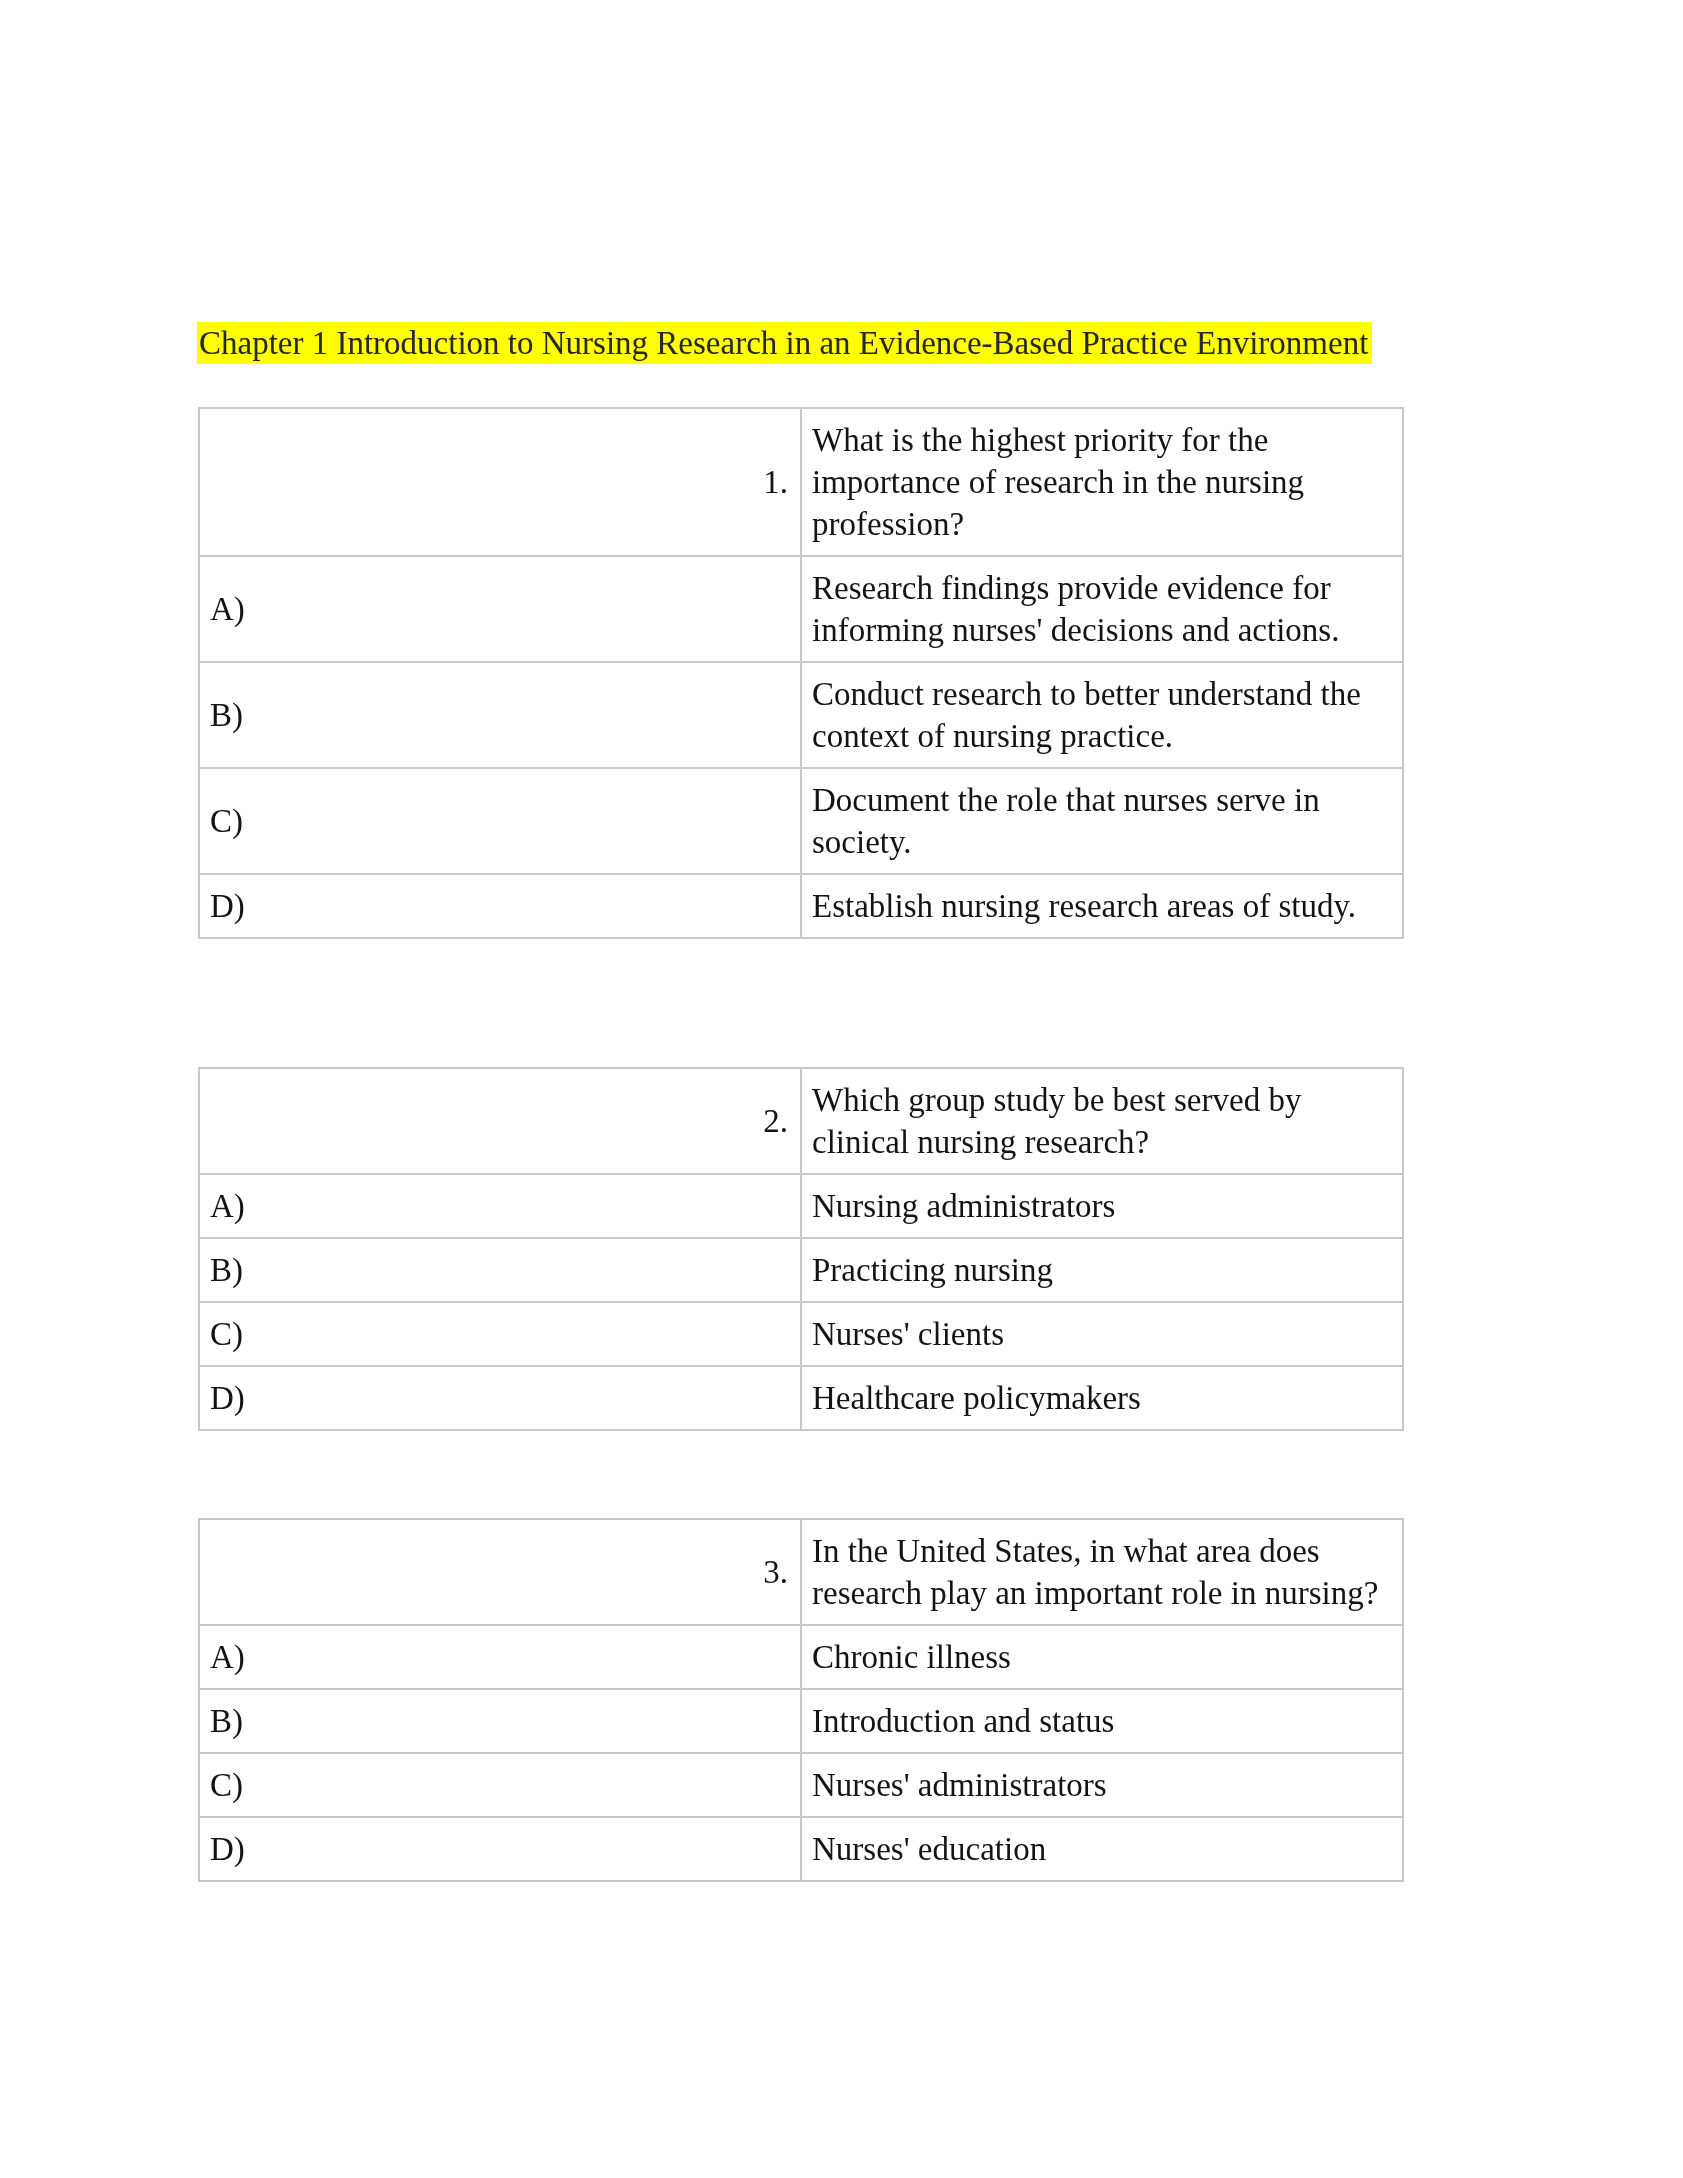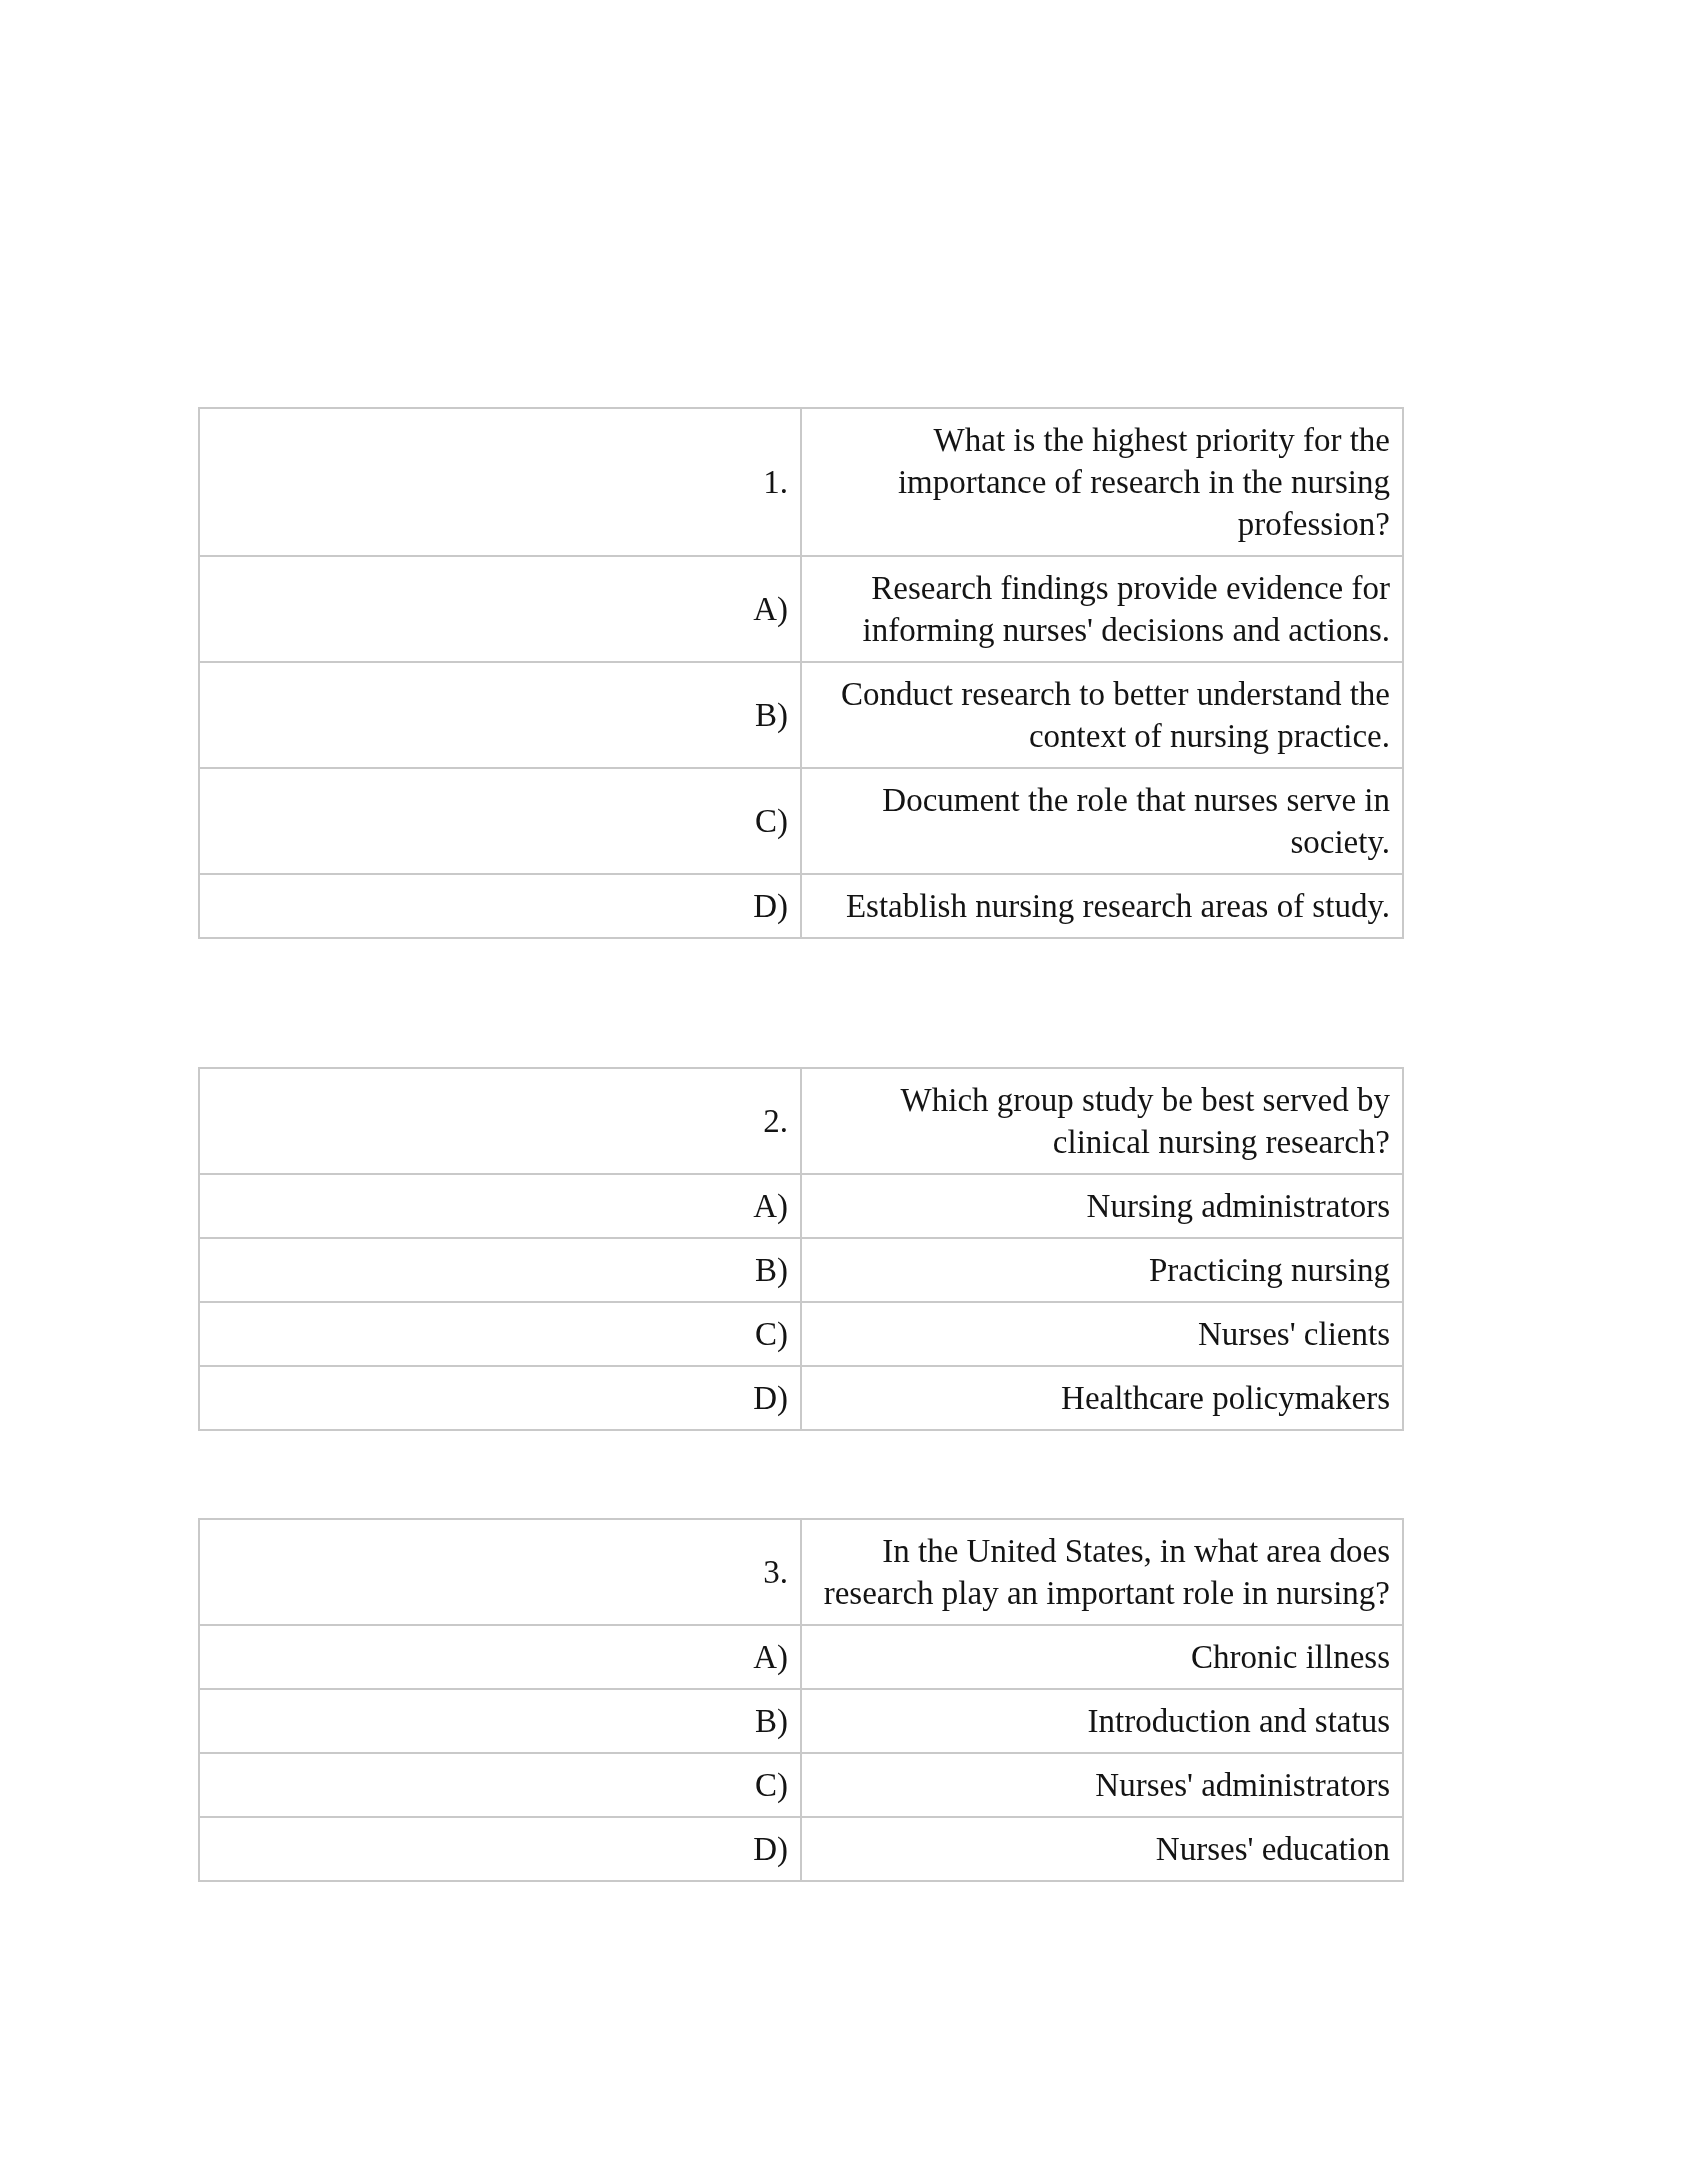--- a/index.html
+++ b/index.html
@@ -45,21 +45,20 @@
     border-collapse: collapse;
     font-size: 33px;
     line-height: 42px;
     color: #141414;
   }
   table.qt td {
     border: 2px solid #c9c9c9;
     background: #ffffff;
     vertical-align: middle;
     padding: 10px 12px 10px 10px;
-    text-align: right;
   }
   table.qt col.c1 { width: 602px; }
   table.qt col.c2 { width: 602px; }
   td.cell-num {
     text-align: right;
     padding-right: 8px;
   }
   td.cell-label {
     text-align: left;
     padding-left: 10px;
@@ -69,20 +68,23 @@
   }
   #table-q1 { top: 407px; }
   #table-q2 { top: 1067px; }
   #table-q3 { top: 1518px; }
 </style>
 </head>
 <body>
 
 <div class="page">
 
+  <div class="doc-title">
+    <span class="hl">Chapter 1 Introduction to Nursing Research in an Evidence-Based Practice Environment</span>
+  </div>
 
   <table class="qt" id="table-q1">
     <colgroup>
         <col class="c1">
         <col class="c2">
       </colgroup>
     <tbody>
         <tr>
       <td class="cell-num">
         <span>1.</span>

